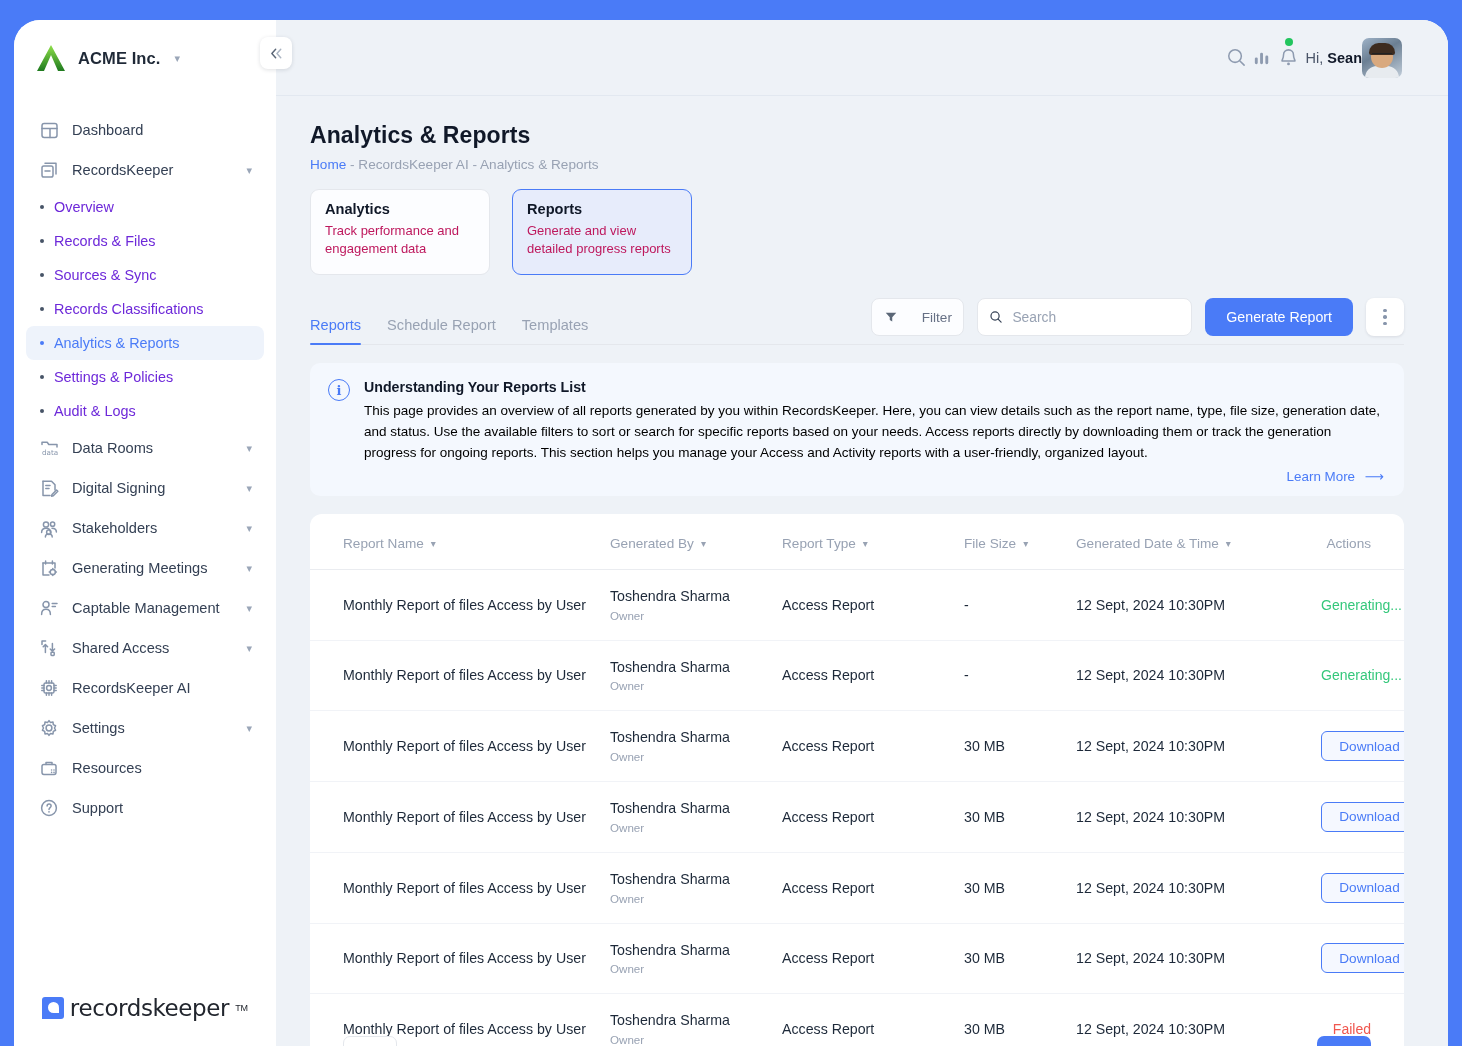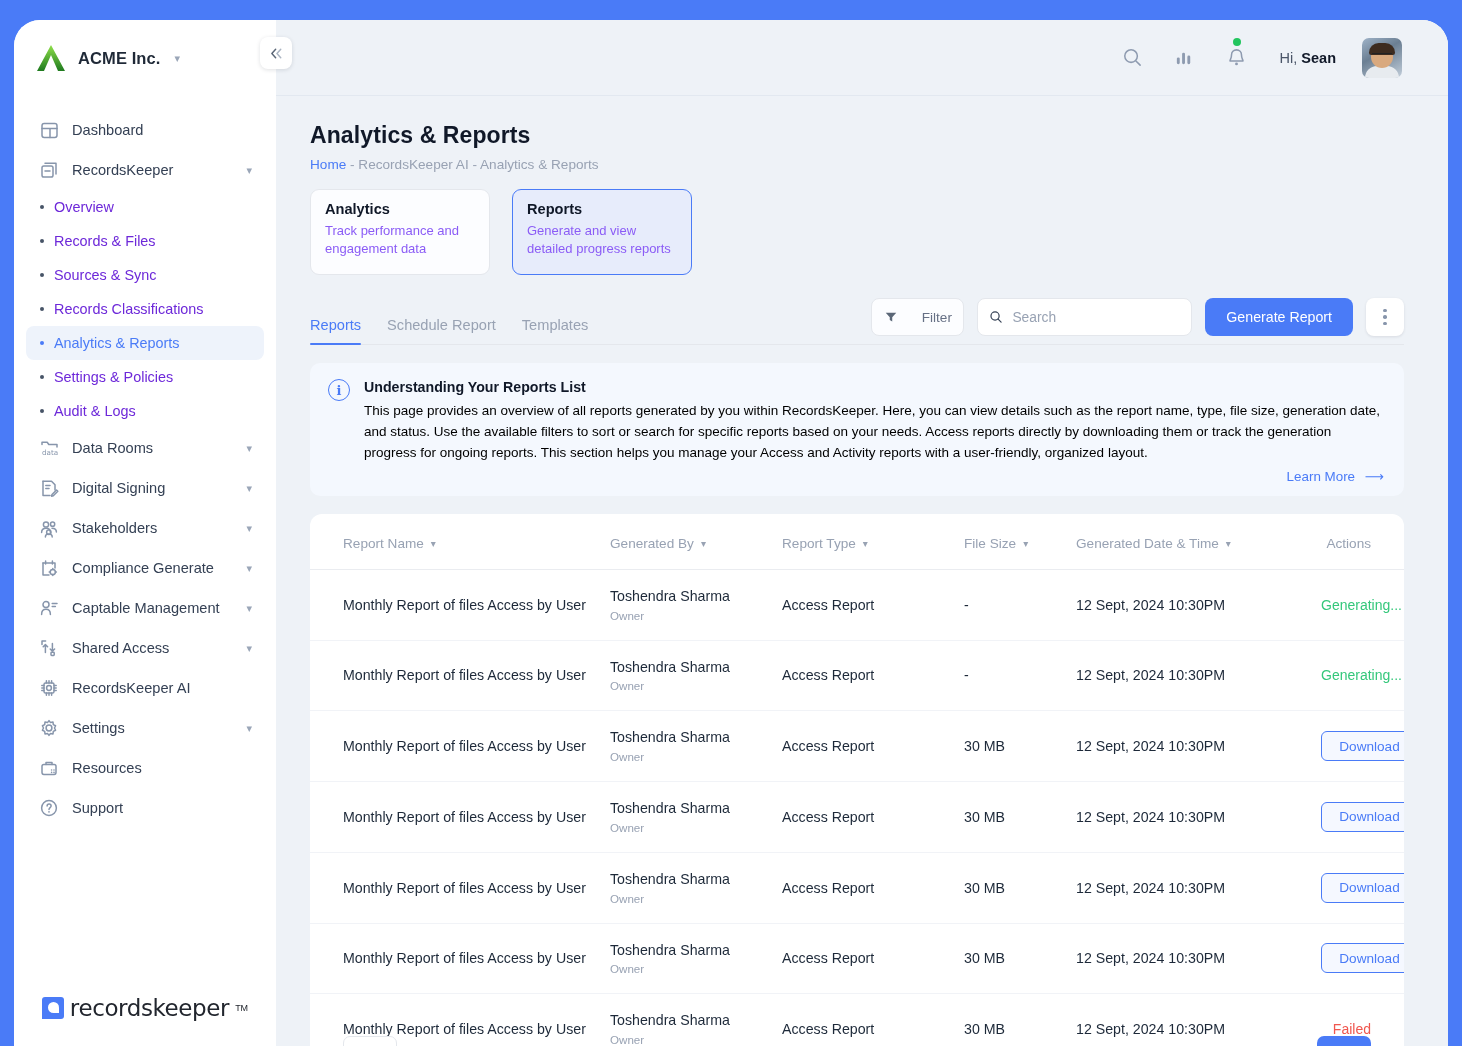--- a/index.html
+++ b/index.html
@@ -128,21 +128,21 @@
     background: #eef2f7;
     display: flex; flex-direction: column;
     min-width: 0;
     position: relative;
   }
   #topbar {
     height: 76px; flex: 0 0 76px;
     background: #eef2f7;
     border-bottom: 1px solid #e2e8f0;
     display: flex; align-items: center; justify-content: flex-end;
-    padding-right: 46px; gap: 26px;
+    padding-right: 46px; 
   }
   .top-ico {
     width: 26px; height: 26px;
     display: flex; align-items: center; justify-content: center;
     color: #8e9bb0; cursor: pointer; position: relative;
   }
   .greet { font-size: 14.5px; color: #4a5568; margin-left: 4px; }
   .greet b { color: #101828; }
   .avatar {
     width: 40px; height: 40px; border-radius: 7px;
@@ -192,21 +192,21 @@
     width: 180px; height: 86px;
     border: 1px solid #e4e7ec; border-radius: 9px;
     background: #fcfdff;
     padding: 11px 14px 0 14px;
     cursor: pointer;
   }
   .mode-card.selected {
     background: #e7ecfb; border: 1.6px solid #4a7bf7;
   }
   .mode-card .mc-title { font-size: 14.6px; font-weight: bold; color: #101828; }
-  .mode-card .mc-sub { font-size: 13px; color: #8b5cf6; line-height: 1.42; margin-top: 5px; }
+  .mode-card .mc-sub { font-size: 13px; color: #be185d; line-height: 1.42; margin-top: 5px; }
 
   
   #tabrow {
     margin-top: 24px;
     display: flex; align-items: flex-end;
     border-bottom: 1px solid #e4e7ec;
     padding-bottom: 0;
     height: 46px;
     flex: 0 0 auto;
   }
@@ -440,21 +440,21 @@
           <div class="nav-item">
             <span class="ico">
               <svg viewBox="0 0 20 20" width="20" height="20" class="svg-i">
                 <path d="M4 5 H16 V10" fill="none" stroke="#8795ab" stroke-width="1.5" stroke-linecap="round" stroke-linejoin="round"></path>
                 <path d="M4 5 V17 H10" fill="none" stroke="#8795ab" stroke-width="1.5" stroke-linecap="round" stroke-linejoin="round"></path>
                 <path d="M6.6 3 V6 M13.4 3 V6" fill="none" stroke="#8795ab" stroke-width="1.5" stroke-linecap="round" stroke-linejoin="round"></path>
                 <circle cx="13.8" cy="14" r="2.6" fill="none" stroke="#8795ab" stroke-width="1.5" stroke-linecap="round" stroke-linejoin="round"></circle>
                 <path d="M13.8 10.4 V11.4 M13.8 16.6 V17.6 M10.2 14 H11.2 M16.4 14 H17.4" fill="none" stroke="#8795ab" stroke-width="1.5" stroke-linecap="round" stroke-linejoin="round"></path>
               </svg>
             </span>
-            <span class="lbl">Compliance Generate</span>
+            <span class="lbl">Generating Meetings</span>
             <span class="chev">▾</span>
           </div>
           <div class="nav-item">
             <span class="ico">
               <svg viewBox="0 0 20 20" width="20" height="20" class="svg-i">
                 <circle cx="7" cy="6.6" r="3" fill="none" stroke="#8795ab" stroke-width="1.5" stroke-linecap="round" stroke-linejoin="round"></circle>
                 <path d="M2.6 16.4 C2.6 12.8 4.6 11.2 7 11.2 C9.4 11.2 11.4 12.8 11.4 16.4" fill="none" stroke="#8795ab" stroke-width="1.5" stroke-linecap="round" stroke-linejoin="round"></path>
                 <path d="M13.2 5.4 H18 M13.2 8.4 H16.4" fill="none" stroke="#8795ab" stroke-width="1.5" stroke-linecap="round" stroke-linejoin="round"></path>
               </svg>
             </span>

